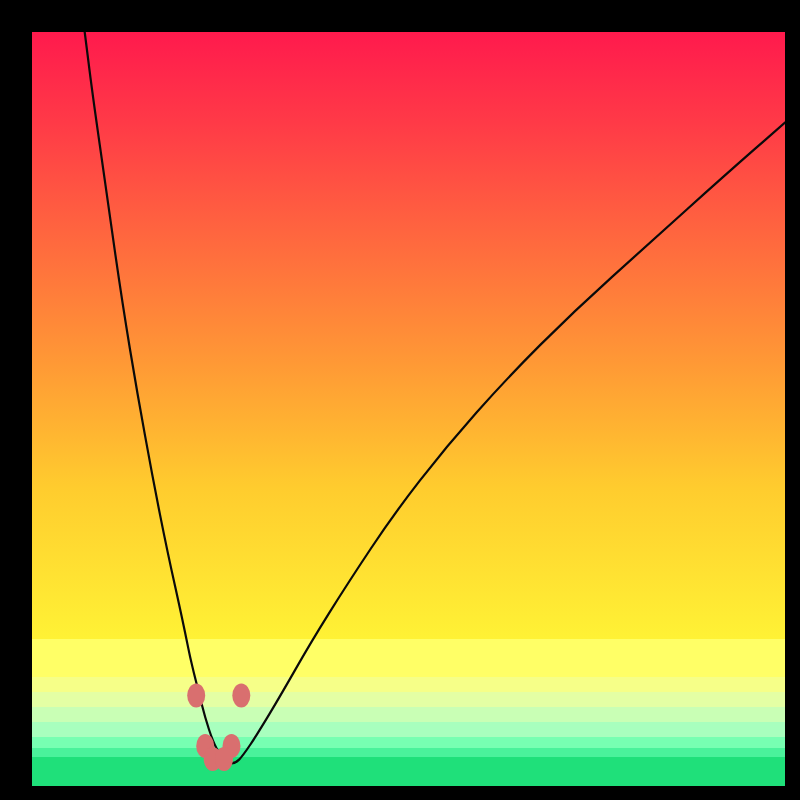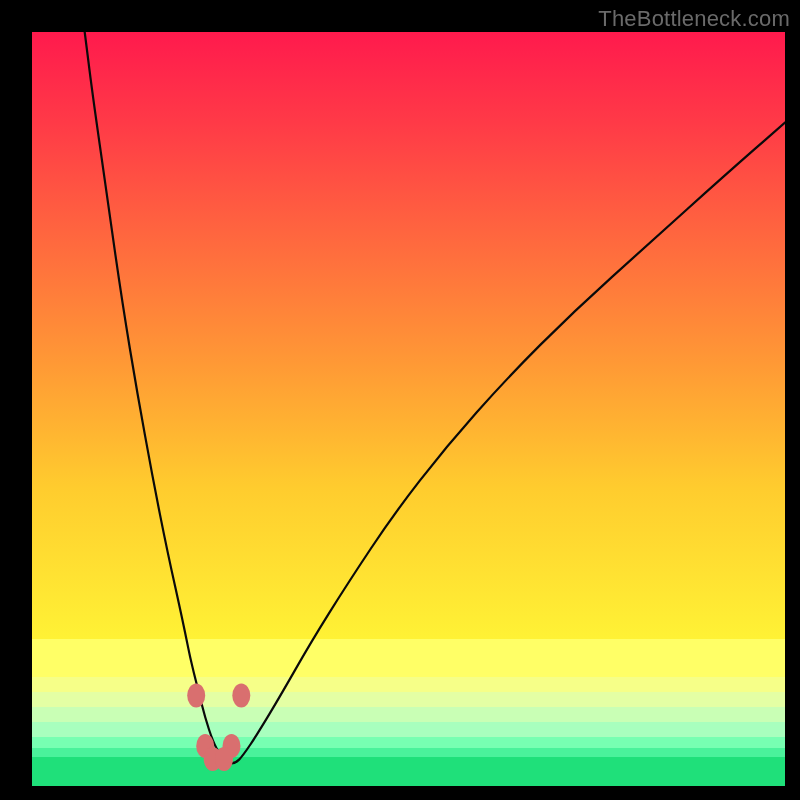--- a/index.html
+++ b/index.html
@@ -92,15 +92,14 @@
           <ellipse cx="209.3" cy="663.5" rx="9" ry="12" fill="#d96f6f"></ellipse>
           <ellipse cx="173.2" cy="714.0" rx="9" ry="12" fill="#d96f6f"></ellipse>
           <ellipse cx="199.5" cy="714.0" rx="9" ry="12" fill="#d96f6f"></ellipse>
           <ellipse cx="180.7" cy="726.9" rx="9" ry="12" fill="#d96f6f"></ellipse>
           <ellipse cx="192.0" cy="726.9" rx="9" ry="12" fill="#d96f6f"></ellipse>
         </g>
     </svg>
 
   </div>
 
-  <div class="watermark">TheBottleneck.com</div>
 
 </div>
 
 </body></html>

